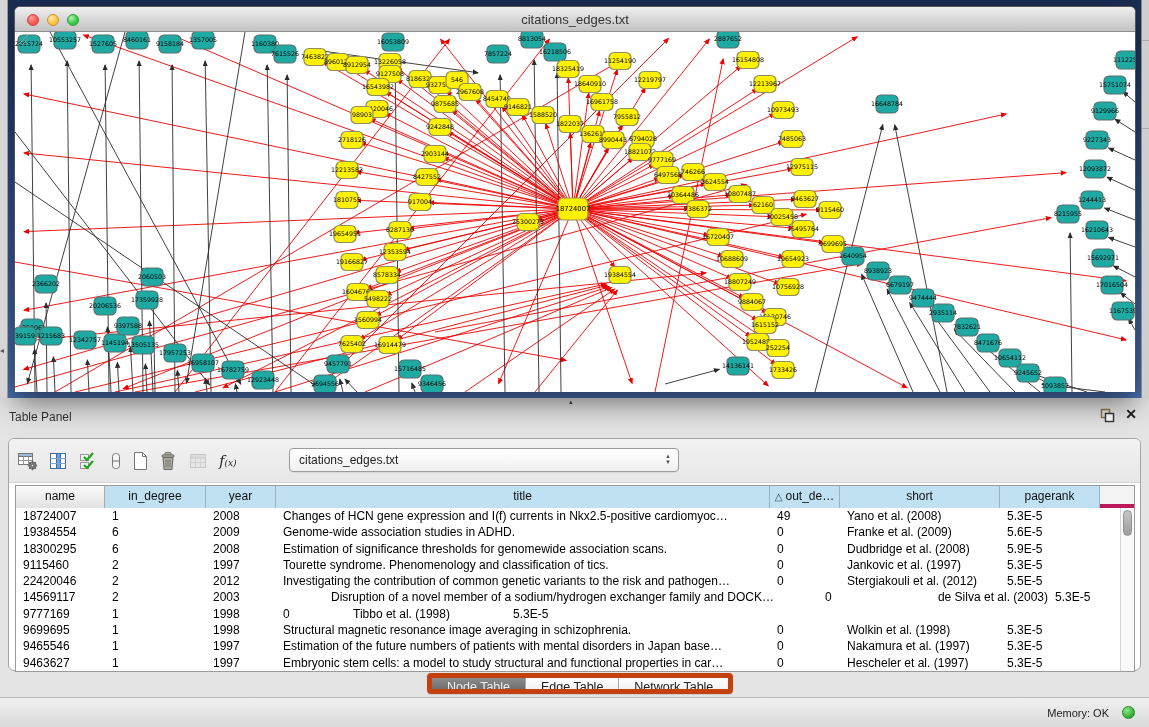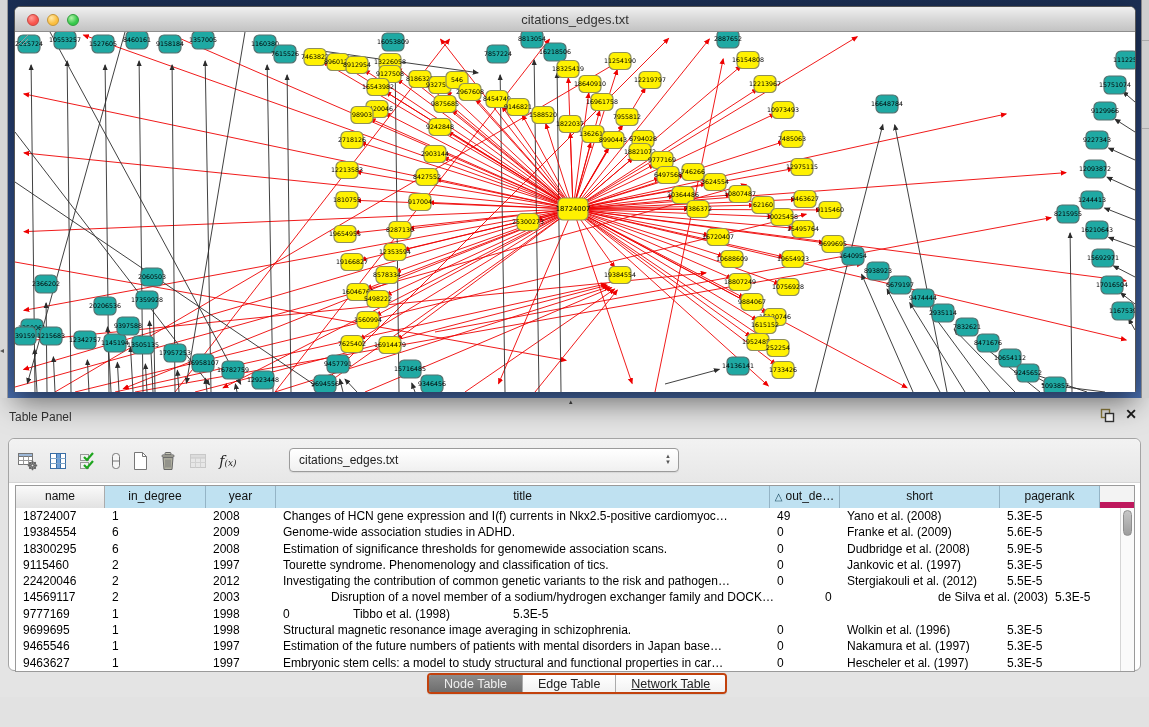--- a/index.html
+++ b/index.html
@@ -54,36 +54,36 @@
   #tp-select { position:absolute; left:280px; top:9px; width:390px; height:24px;
     border:1px solid #9B9B9B; border-radius:4px;
     background:linear-gradient(180deg,#FFFFFF,#F0F0F0);
     font-size:12px; color:#222; line-height:22px; padding-left:9px;
     box-shadow:0 1px 1px rgba(0,0,0,.08); }
   #tp-select .stepper { position:absolute; right:7px; top:4px; display:flex; flex-direction:column; line-height:6px; }
   #tp-select .stepper span { font-size:6px; color:#555; }
 
   #tbl-wrap { position:absolute; left:6px; top:46px; width:1120px; height:187px;
     border:1px solid #9A9A9A; background:#fff; }
-  #tbl-head { display:flex; height:22px; border-bottom:6px solid #be185d; background:#F3F3F3; }
+  #tbl-head { display:flex; height:22px; border-bottom:4px solid #be185d; background:#F3F3F3; }
   .th { height:22px; line-height:21px; font-size:12px; color:#111; text-align:center;
     overflow:hidden; white-space:nowrap; border-right:1px solid #94B4C6; flex:none; }
   .th.plain { background:linear-gradient(180deg,#FAFAFA,#E2E2E2); border-right:1px solid #ABABAB; }
   .th .sort { font-size:10px; color:#16465C; margin-right:3px; }
   #tbl-body { position:relative; }
   .tr { display:flex; height:16.3px; }
   .td { height:16.3px; line-height:16px; font-size:12px; color:#000; padding-left:7px;
     overflow:hidden; white-space:nowrap; flex:none; }
   #vscroll { position:absolute; right:0px; top:22px; bottom:0px; width:14px;
     background:#FAFAFA; border-left:1px solid #D5D5D5; }
   #vscroll .thumb { position:absolute; left:2px; top:2px; width:9px; height:26px;
     border-radius:5px; background:linear-gradient(180deg,#C6C6C6,#9D9D9D); border:1px solid #8F8F8F; }
 
   #tabs { position:absolute; left:427px; top:275px; height:21px; display:flex;
-    border:2px solid #c2410c; border-radius:4px; overflow:hidden;
+    border:5px solid #c2410c; border-radius:4px; overflow:hidden;
     box-shadow:0 1px 1px rgba(0,0,0,.1); }
   .tab { height:100%; line-height:19px; padding:0 15px; font-size:12.5px; color:#222;
     background:linear-gradient(180deg,#FFFFFF,#F2F2F2); border-right:1px solid #ABABAB; }
   .tab:last-child { border-right:none;text-decoration:underline; }
   .tab.sel { background:linear-gradient(180deg,#8C8C8C,#6E6E6E); color:#EFEFEF; }
 
   
   #status-bar { position:absolute; left:0; top:697px; width:1149px; height:30px;
     background:linear-gradient(180deg,#F0F0F0,#DADADA); border-top:1px solid #B8B8B8; }
   #mem-label { position:absolute; right:40px; top:9px; font-size:11px; color:#222; }
@@ -973,21 +973,21 @@
               <div class="td" style="width: 70px;">0</div>
               <div class="td" style="width: 160px;">Tibbo et al. (1998)</div>
               <div class="td" style="width: 100px;">5.3E-5</div>
             </div>
             <div class="tr">
               <div class="td" style="width: 89px;">9699695</div>
               <div class="td" style="width: 101px;">1</div>
               <div class="td" style="width: 70px;">1998</div>
               <div class="td" style="width: 494px;">Structural magnetic resonance image averaging in schizophrenia.</div>
               <div class="td" style="width: 70px;">0</div>
-              <div class="td" style="width: 160px;">Wolkin et al. (1996)</div>
+              <div class="td" style="width: 160px;">Wolkin et al. (1998)</div>
               <div class="td" style="width: 100px;">5.3E-5</div>
             </div>
             <div class="tr">
               <div class="td" style="width: 89px;">9465546</div>
               <div class="td" style="width: 101px;">1</div>
               <div class="td" style="width: 70px;">1997</div>
               <div class="td" style="width: 494px;">Estimation of the future numbers of patients with mental disorders in Japan base…</div>
               <div class="td" style="width: 70px;">0</div>
               <div class="td" style="width: 160px;">Nakamura et al. (1997)</div>
               <div class="td" style="width: 100px;">5.3E-5</div>
@@ -1008,13 +1008,17 @@
       </div>
     </div>
 
     <div id="tabs">
         <div class="tab sel">Node Table</div>
         <div class="tab">Edge Table</div>
         <div class="tab">Network Table</div>
       </div>
   </div>
 
+  <div id="status-bar">
+    <span id="mem-label">Memory: OK</span>
+    <span id="mem-dot"></span>
+  </div>
 </div>
 
 </body></html>

